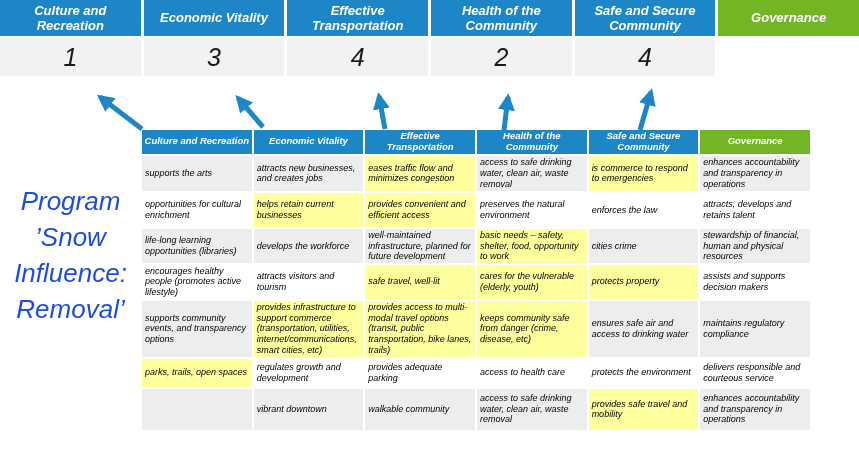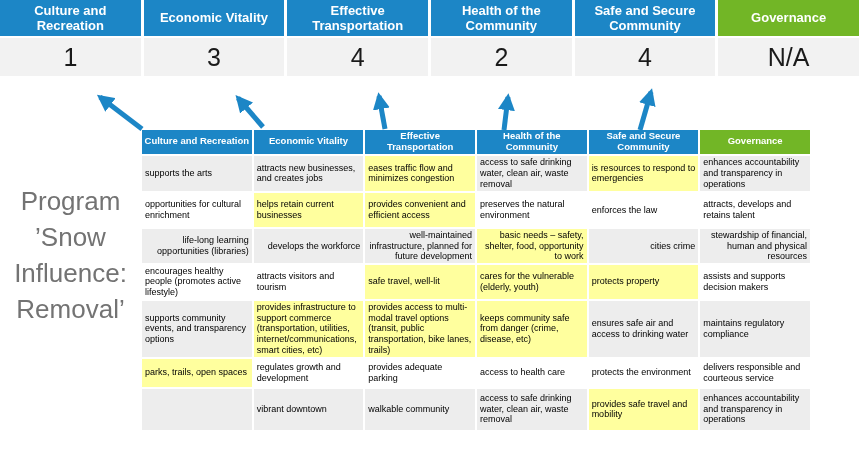--- a/index.html
+++ b/index.html
@@ -5,40 +5,40 @@
   :root{
     --header-blue:#1C86C6;
     --header-green:#72B626;
     --highlight-yellow:#FFFF9E;
     --row-gray:#EDEDED;
     --score-bg:#F2F2F2;
     --arrow-blue:#1C86C6;
   }
   *{box-sizing:border-box;}
   body{margin:0;font-family:"Liberation Sans","DejaVu Sans",sans-serif;background:#fff;}
-  .stage{position:relative;width:859px;height:465px;background:#fff;overflow:hidden;}
+  .stage{position:relative;width:859px;height:465px;background:#fff;overflow:hidden;font-style:italic;}
 
   
   .summary{position:absolute;top:0;left:0;width:859px;display:grid;
     grid-template-columns:repeat(6,1fr);column-gap:3px;row-gap:2px;background:#fff;}
   .sum-header{background:var(--header-blue);color:#fff;font-weight:bold;font-size:13px;
     line-height:1.18;display:flex;align-items:center;justify-content:center;text-align:center;
     height:36px;padding:0 8px;}
   .sum-header.green{background:var(--header-green);}
   .sum-score{background:var(--score-bg);height:38px;display:flex;align-items:center;
     justify-content:center;font-size:25px;color:#1a1a1a;}
 
   
   .arrows{position:absolute;left:0;top:78px;width:859px;height:55px;}
   .arrows line{stroke:var(--arrow-blue);stroke-width:5;}
   #ah path{fill:var(--arrow-blue);}
 
   
   .title{position:absolute;left:0;top:183px;width:141px;text-align:center;
-    font-size:26px;line-height:36px;color:#737373;}
+    font-size:26px;line-height:36px;color:#1d4ed8;}
   .title div{white-space:nowrap;}
 
   
   table.matrix{position:absolute;left:140px;top:128px;width:672px;
     border-collapse:separate;border-spacing:2px;table-layout:fixed;}
   table.matrix th{background:var(--header-blue);color:#fff;font-size:9.5px;font-weight:bold;
     text-align:center;vertical-align:middle;padding:1px 1px;height:22px;line-height:1.15;}
   table.matrix th.green{background:var(--header-green);}
   table.matrix td{font-size:9px;line-height:1.18;padding:1px 3px;vertical-align:middle;
     color:#000;background:#fff;}
@@ -55,21 +55,20 @@
       <div class="sum-header">Economic Vitality</div>
       <div class="sum-header">Effective Transportation</div>
       <div class="sum-header">Health of the Community</div>
       <div class="sum-header">Safe and Secure Community</div>
       <div class="sum-header green">Governance</div>
       <div class="sum-score">1</div>
       <div class="sum-score">3</div>
       <div class="sum-score">4</div>
       <div class="sum-score">2</div>
       <div class="sum-score">4</div>
-      <div class="sum-score">N/A</div>
     </div>
 
   <svg class="arrows" viewBox="0 0 859 55" xmlns="http://www.w3.org/2000/svg">
     <defs>
       <marker id="ah" viewBox="0 0 4 4" refX="3.1" refY="2" markerWidth="3.4" markerHeight="3.4" orient="auto" markerUnits="strokeWidth">
         <path d="M0 0 L4 2 L0 4 Z"></path>
       </marker>
     </defs>
     <line x1="142" y1="51" x2="100" y2="19" marker-end="url(#ah)"></line>
     <line x1="263" y1="49" x2="238" y2="20" marker-end="url(#ah)"></line>
@@ -95,32 +94,32 @@
           <th>Safe and Secure Community</th>
           <th class="green">Governance</th>
         </tr>
       </thead>
     <tbody id="matrix-body">
         <tr class="gray" style="height: 35px;">
           <td>supports the arts</td>
           <td>attracts new businesses, and creates jobs</td>
           <td class="hl">eases traffic flow and minimizes congestion</td>
           <td>access to safe drinking water, clean air, waste removal</td>
-          <td class="hl">is resources to respond to emergencies</td>
+          <td class="hl">is commerce to respond to emergencies</td>
           <td>enhances accountability and transparency in operations</td>
         </tr>
         <tr style="height: 34px;">
           <td>opportunities for cultural enrichment</td>
           <td class="hl">helps retain current businesses</td>
           <td class="hl">provides convenient and efficient access</td>
           <td>preserves the natural environment</td>
           <td>enforces the law</td>
           <td>attracts, develops and retains talent</td>
         </tr>
-        <tr class="gray" style="height: 34px; text-align: right;">
+        <tr class="gray" style="height: 34px;">
           <td>life-long learning opportunities (libraries)</td>
           <td>develops the workforce</td>
           <td>well-maintained infrastructure, planned for future development</td>
           <td class="hl">basic needs – safety, shelter, food, opportunity to work</td>
           <td>cities crime</td>
           <td>stewardship of financial, human and physical resources</td>
         </tr>
         <tr style="height: 29px;">
           <td>encourages healthy people (promotes active lifestyle)</td>
           <td>attracts visitors and tourism</td>

